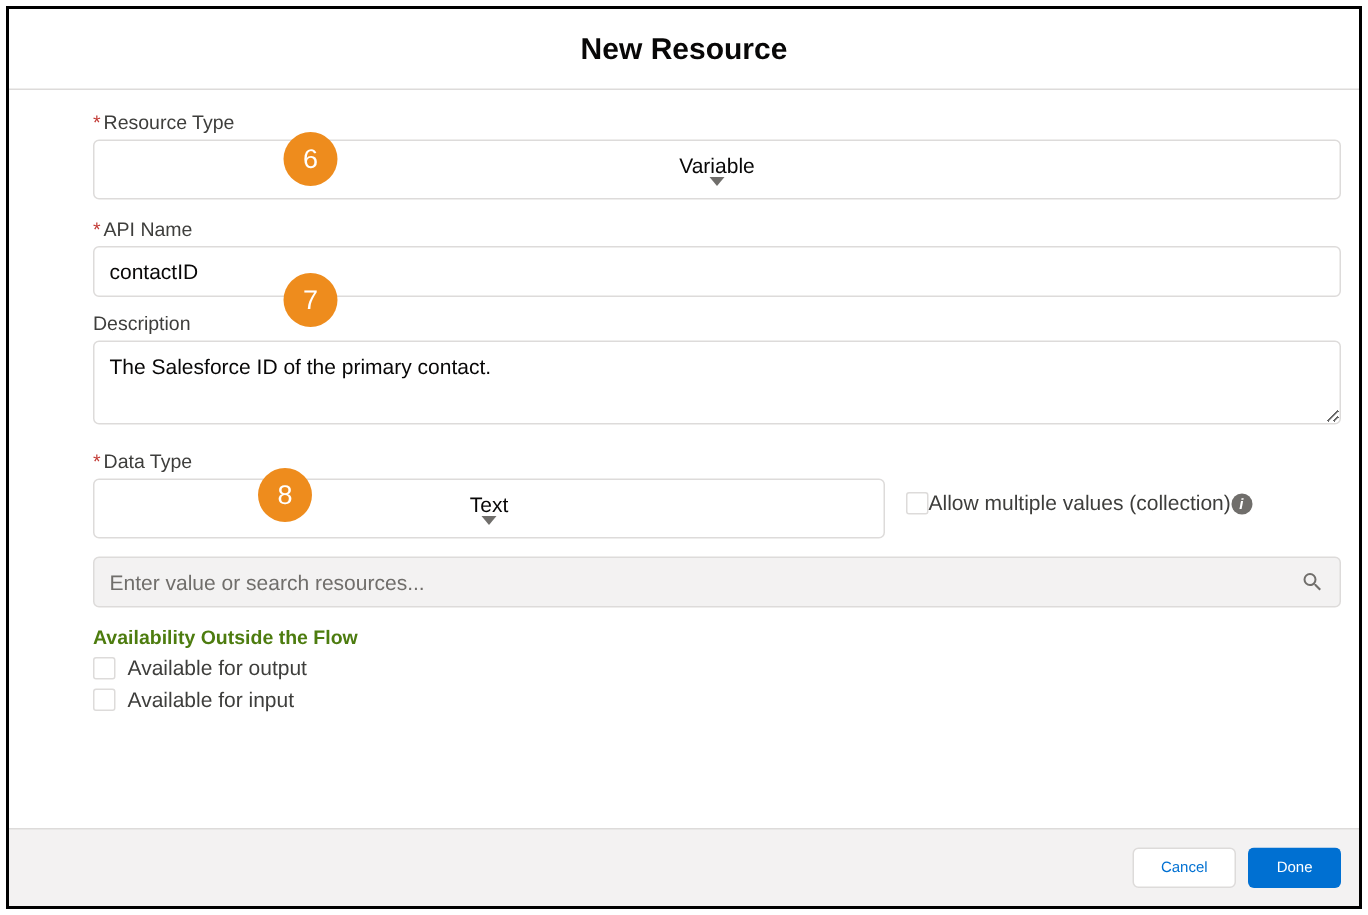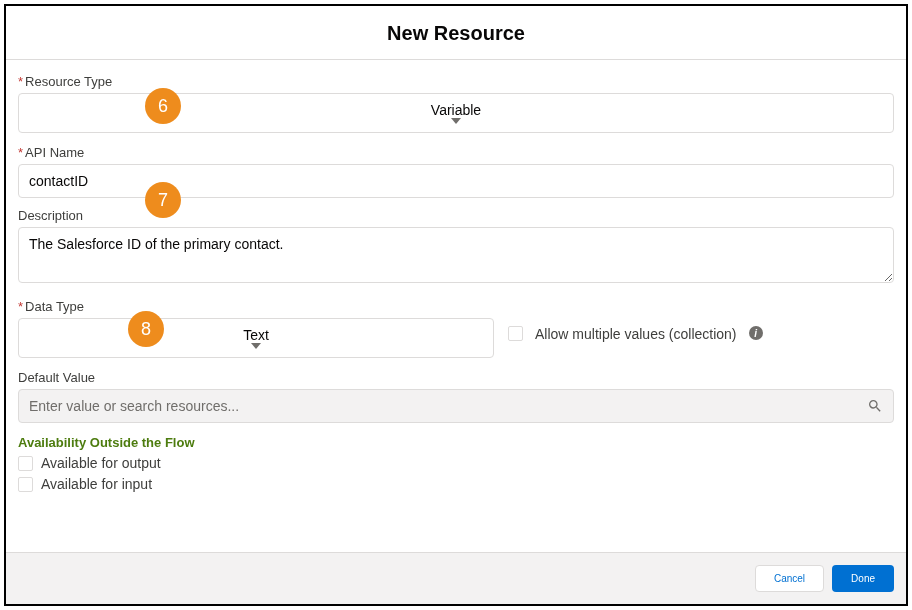--- a/index.html
+++ b/index.html
@@ -23,20 +23,21 @@
     }
     .modal-title {
       font-size: 20px;
       font-weight: 600;
       color: #080707;
     }
     .modal-body {
       flex: 1;
       padding: 14px 12px 8px;
       overflow-y: auto;
+      margin-left: 44px;
     }
     .field-group { margin-bottom: 12px; position: relative; }
     .field-label {
       font-size: 13px;
       color: #3e3e3c;
       margin-bottom: 4px;
       display: block;
     }
     .field-label.required::before {
       content: "*";
@@ -74,25 +75,25 @@
       padding: 8px 10px;
       min-height: 56px;
       resize: vertical;
       font-family: inherit;
     }
     .data-type-row {
       display: flex;
       gap: 14px;
       align-items: flex-start;
     }
-    .data-type-col { width: 476px; }
+    .data-type-col { width: 528px; }
     .checkbox-col {
       display: flex;
-      align-items: flex-start;
-      gap: 12px;
+      align-items: flex-end;
+      gap: 0;
       padding-top: 8px;
     }
     .checkbox {
       width: 15px; height: 15px;
       border: 1px solid #dddbda;
       border-radius: 2px;
       background: #fff;
       cursor: pointer;
     }
     .checkbox-label {
@@ -217,21 +218,20 @@
         <div class="checkbox-col">
           <div class="checkbox"></div>
           <span class="checkbox-label">Allow multiple values (collection)</span>
           <span class="info-icon">i</span>
         </div>
       </div>
       <div class="callout" style="top:12px; left:110px;">8</div>
     </div>
 
     <div class="field-group">
-      <label class="field-label">Default Value</label>
       <div class="search-wrap">
         <input class="search-input" type="text" placeholder="Enter value or search resources..." style="">
         <svg class="search-icon" viewBox="0 0 24 24">
           <path d="M15.5 14h-.79l-.28-.27A6.471 6.471 0 0016 9.5 6.5 6.5 0 109.5 16c1.61 0 3.09-.59 4.23-1.57l.27.28v.79l5 4.99L20.49 19l-4.99-5zm-6 0C7.01 14 5 11.99 5 9.5S7.01 5 9.5 5 14 7.01 14 9.5 11.99 14 9.5 14z"></path>
         </svg>
       </div>
     </div>
 
     <div class="field-group availability-list">
       <label class="field-label bold">Availability Outside the Flow</label>

